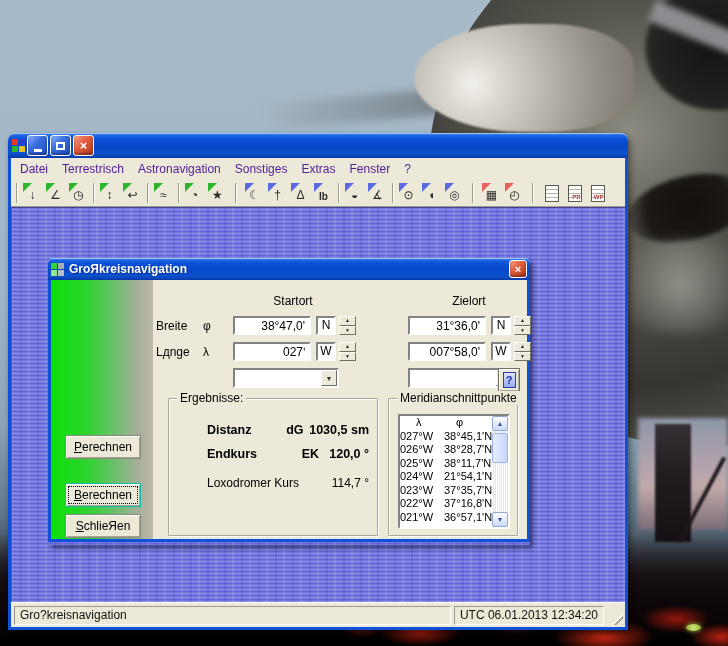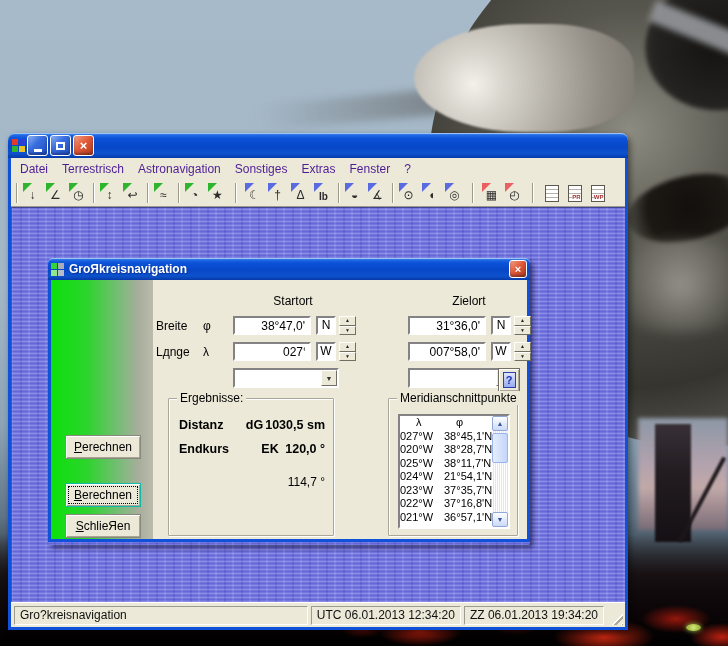--- a/index.html
+++ b/index.html
@@ -120,23 +120,23 @@
   #help-btn { position:absolute; left:447px; top:88px; width:22px; height:24px; background:#ece9d8;
     border:1px solid #716f64; box-shadow:inset 1px 1px 0 #fff, inset -1px -1px 0 #aca899;
     display:flex; align-items:center; justify-content:center; }
   #help-btn .qtile { width:13px; height:16px; background:linear-gradient(180deg,#dfe5fb,#97aaee); border:1px solid #2b3fae;
     color:#1b2fb0; font-weight:bold; font-size:11px; display:flex; align-items:center; justify-content:center; }
 
   .groupbox { position:absolute; border:1px solid #aca899; border-radius:1px;
     box-shadow:inset 1px 1px 0 #fff, 1px 1px 0 #fff; }
   .groupbox .legend { position:absolute; top:-8px; left:8px; background:#ece9d8; padding:0 3px; font-size:12px; }
 
-  #results { left:117px; top:118px; width:166px; height:138px; }
+  #results { left:117px; top:118px; width:210px; height:138px; }
   .res-rows { position:absolute; inset:14px 8px 6px 10px; display:flex; flex-direction:column; }
-  .res-row { display:flex; align-items:center; }
+  .res-row { display:flex; align-items:flex-end;margin-left:28px; }
   .res-row.bold { font-weight:bold; font-size:12.5px; height:24px; }
   .res-row.norm { font-size:12px; height:17px; }
   .res-spacer { height:12px; }
   .rl { width:110px; } .ra { width:32px; } .rv { flex:1; text-align:right; white-space:nowrap; }
   .res-row.norm .rl { width:142px; }
 
   #meridian { left:337px; top:118px; width:130px; height:138px; }
   #mlist { position:absolute; left:9px; top:15px; width:112px; height:115px; background:#fff;
     border:2px solid; border-color:#848284 #fff #fff #848284; font-size:11px; overflow:hidden; }
   #mlist .mhead, #mlist .mrow { display:flex; height:13.5px; line-height:13.5px; }
@@ -322,38 +322,39 @@
                 <span class="ra">dG</span>
                 <span class="rv">1030,5 sm</span>
               </div>
               <div class="res-row bold">
                 <span class="rl">Endkurs</span>
                 <span class="ra">EK</span>
                 <span class="rv">120,0 °</span>
               </div>
               <div class="res-spacer"></div>
               <div class="res-row norm">
+                <span class="rl">Loxodromer Kurs</span>
                 <span class="rv">114,7 °</span>
               </div>
             </div>
           </div>
 
           <div id="meridian" class="groupbox">
             <span class="legend">Meridianschnittpunkte</span>
             <div id="mlist">
               <div class="mhead">
                 <span class="c1">λ</span>
                 <span class="c2">φ</span>
               </div>
               <div class="mrow">
                   <span class="c1">027°W</span>
                   <span class="c2">38°45,1'N</span>
                 </div>
               <div class="mrow">
-                  <span class="c1">020°W</span>
+                  <span class="c1">026°W</span>
                   <span class="c2">38°28,7'N</span>
                 </div>
               <div class="mrow">
                   <span class="c1">025°W</span>
                   <span class="c2">38°11,7'N</span>
                 </div>
               <div class="mrow">
                   <span class="c1">024°W</span>
                   <span class="c2">21°54,1'N</span>
                 </div>
@@ -381,17 +382,16 @@
           <button id="btn-berechnen" class="dlg-btn"><u>B</u><span>erechnen</span></button>
           <button id="btn-schliessen" class="dlg-btn"><u>S</u><span>chlieЯen</span></button>
         </div>
       </div>
 
     </div>
 
     <div class="statusbar">
       <span class="spanel first">Gro?kreisnavigation</span>
       <span class="spanel">UTC 06.01.2013 12:34:20</span>
-      <span class="spanel">ZZ 06.01.2013 19:34:20</span>
       <span class="grip"></span>
     </div>
   </div>
 </div>
 
 </body></html>

